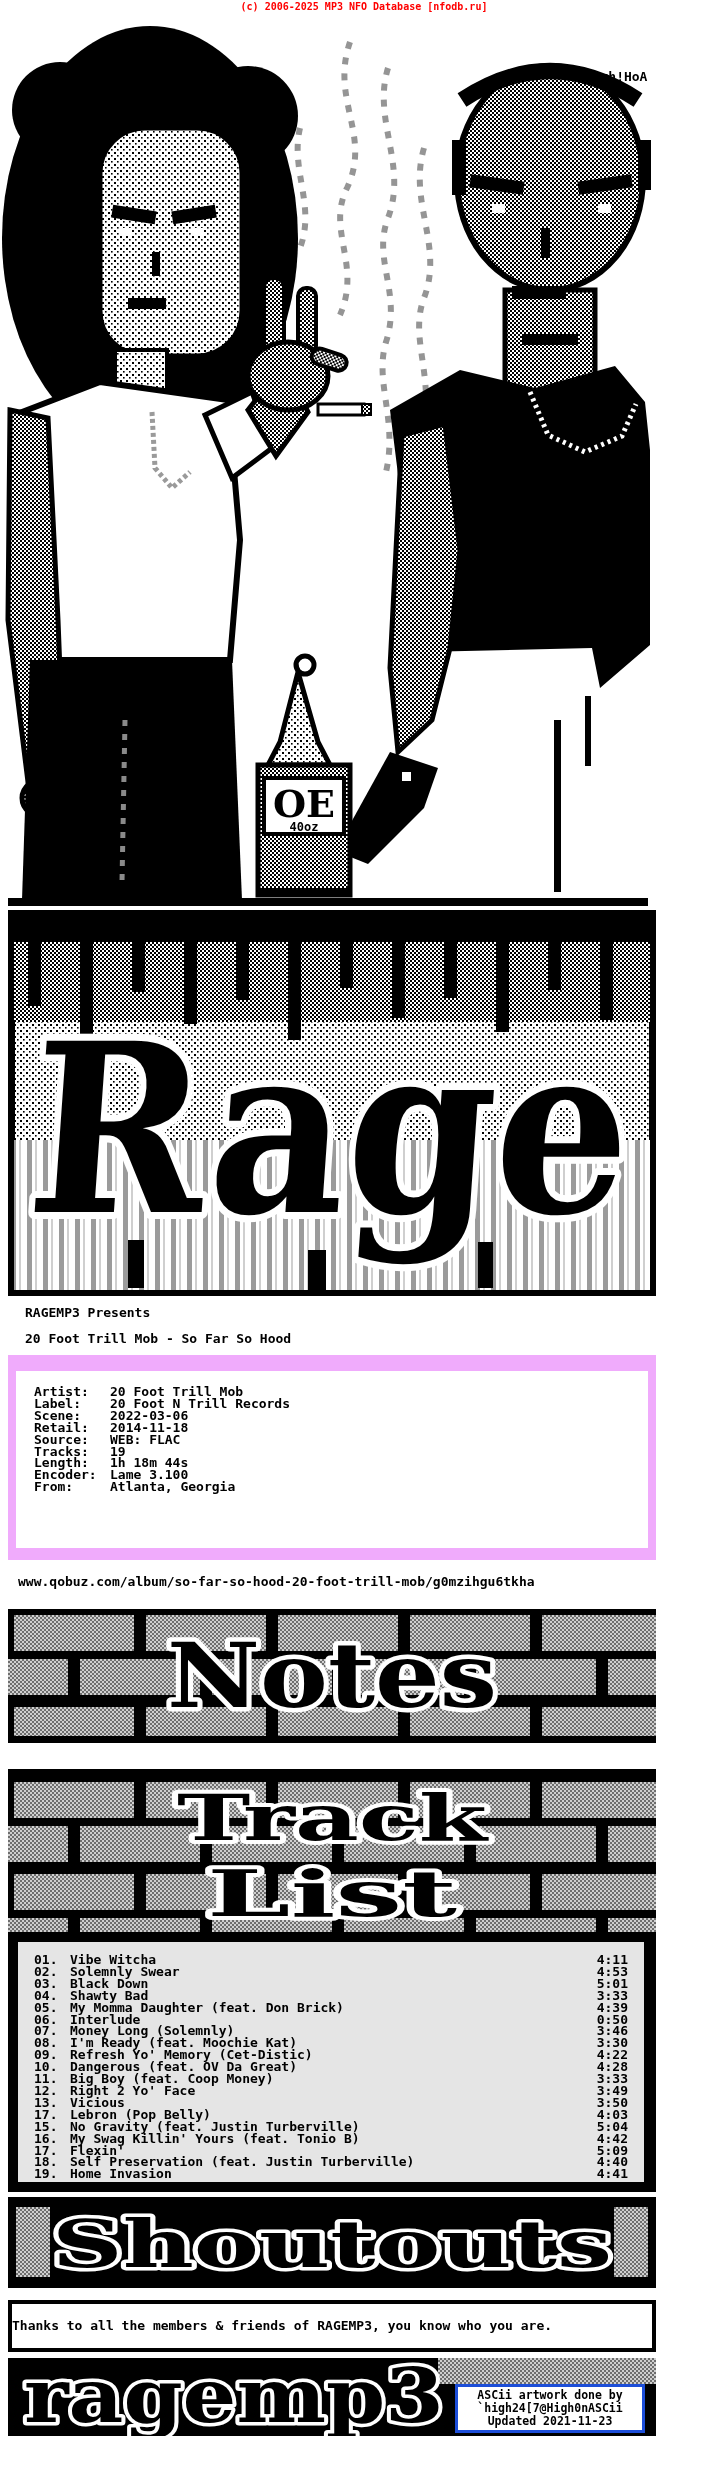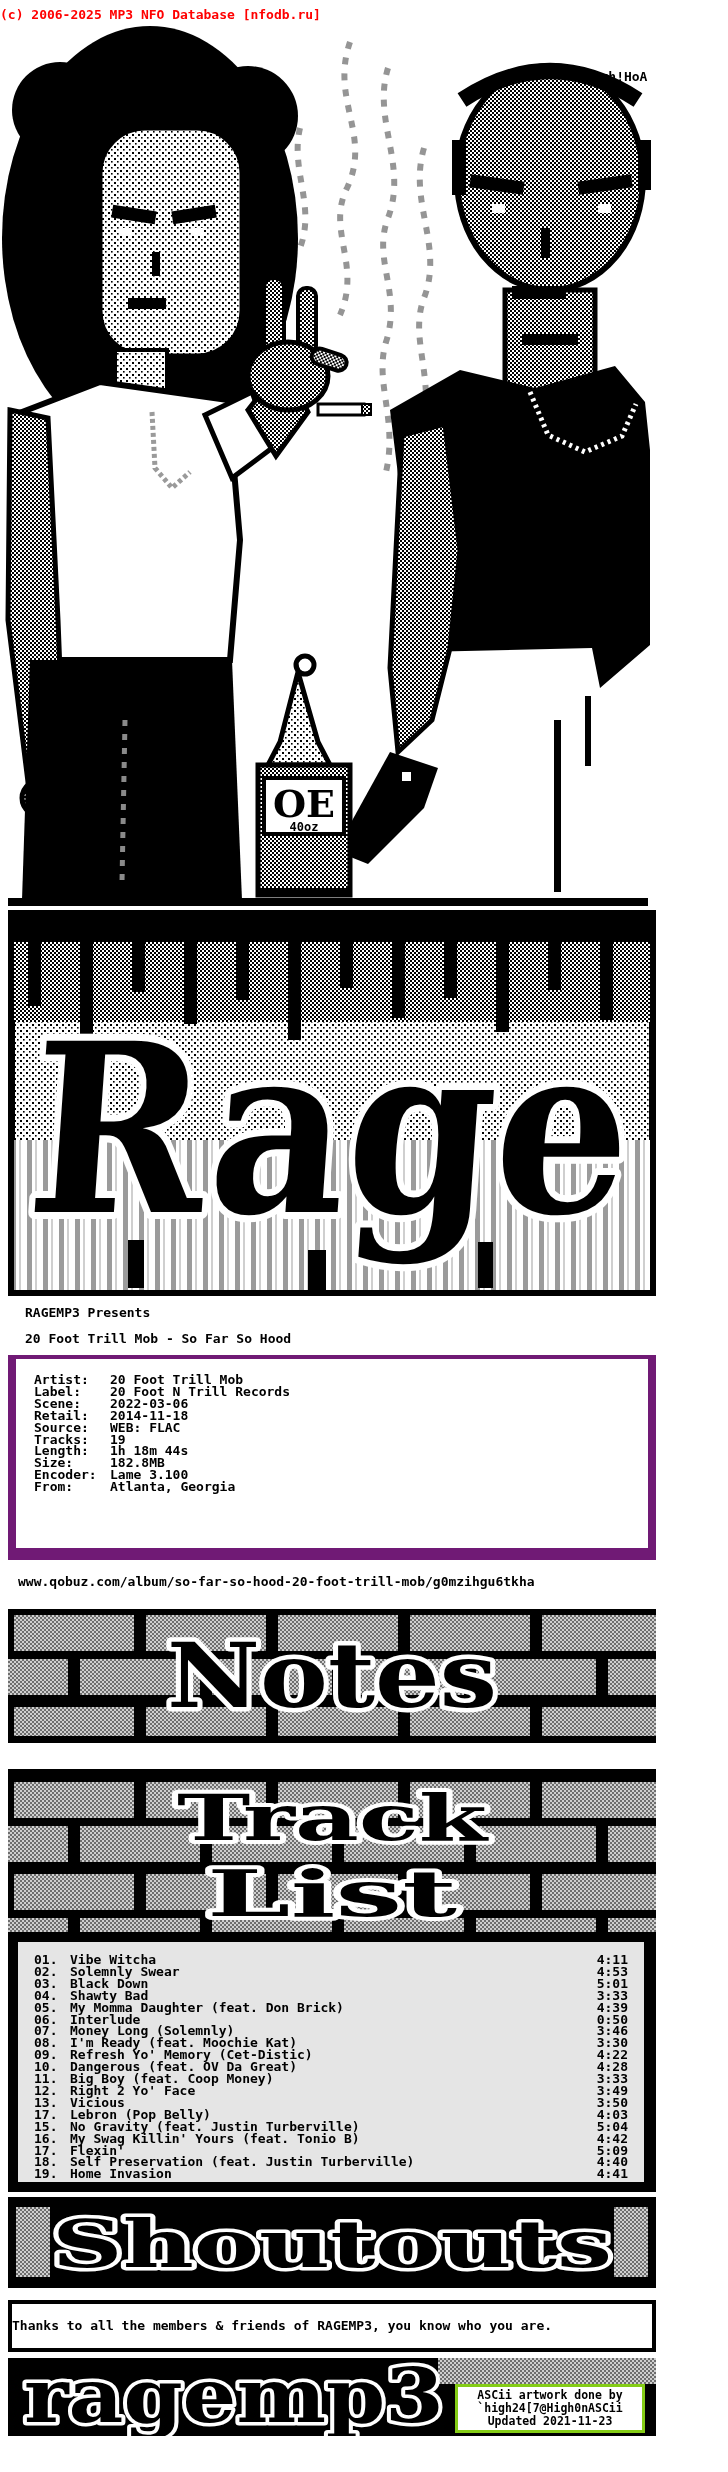--- a/index.html
+++ b/index.html
@@ -1,40 +1,40 @@
 <!DOCTYPE html>
 <html><head>
 <meta charset="utf-8">
 <style>
   html,body{margin:0;padding:0;background:#fff;}
   body{width:728px;height:2472px;overflow:hidden;
        font-family:"DejaVu Sans Mono",monospace;font-weight:bold;color:#000;}
   .page{position:relative;width:728px;height:2472px;background:#fff;}
   .abs{position:absolute;left:0;width:728px;}
   .col{position:absolute;left:8px;width:648px;box-sizing:border-box;}
-  .copyright{top:7px;font-size:13px;letter-spacing:0px;}
+  .copyright{top:1px;text-align:center;font-size:10px;letter-spacing:0px;}
   .signature{position:absolute;left:577px;top:69px;font-size:13px;}
   .presents{top:1305px;left:25px;position:absolute;font-size:13px;}
   .titleline{top:1331px;left:25px;position:absolute;font-size:13px;}
-  .infobox{top:1355px;height:205px;background:#701a75;padding:4px 8px 12px 8px;}
+  .infobox{top:1355px;height:205px;background:#f0abfc;padding:16px 8px 12px 8px;}
   .infoinner{background:#fff;width:100%;height:100%;box-sizing:border-box;padding:15px 0 0 18px;}
   .irow{white-space:pre;font-size:13px;line-height:11.9px;}
   .ilabel{display:inline-block;width:76px;}
   .url{top:1574px;left:18px;position:absolute;font-size:13px;text-align:right;}
   .whitestrip{top:1736px;height:40px;background:#fff;border-top:7px solid #000;border-bottom:7px solid #000;}
   .trackbox{top:1932px;height:260px;background:#000;padding:10px 12px 10px 10px;}
   .trackinner{background:#e5e5e5;width:100%;height:100%;box-sizing:border-box;padding:12px 16px 0 16px;}
   .trow{display:flex;font-size:13px;line-height:11.9px;white-space:pre;}
   .tnum{width:36px;}
   .ttitle{flex:1;}
   .ttime{text-align:right;width:46px;}
   .thanks{top:2300px;height:52px;background:#fff;border:4px solid #000;
           font-size:13px;line-height:43px;}
   .credits{position:absolute;left:455px;top:2384px;width:190px;background:#fff;
-           border:3px solid #84cc16;font-size:11.5px;line-height:13px;text-align:center;
+           border:3px solid #1d4ed8;font-size:11.5px;line-height:13px;text-align:center;
            padding:2px 2px;box-sizing:border-box;}
   svg{display:block;}
   .svgabs{position:absolute;left:8px;}
   .artsvg{position:absolute;left:0px;top:20px;}
 </style>
 </head>
 <body>
 
 <div class="page">
 
@@ -187,21 +187,20 @@
         <div class="irow"><span class="ilabel">Scene:</span><span class="ival">2022-03-06</span></div>
 
         <div class="irow"><span class="ilabel">Retail:</span><span class="ival">2014-11-18</span></div>
 
         <div class="irow"><span class="ilabel">Source:</span><span class="ival">WEB: FLAC</span></div>
 
         <div class="irow"><span class="ilabel">Tracks:</span><span class="ival">19</span></div>
 
         <div class="irow"><span class="ilabel">Length:</span><span class="ival">1h 18m 44s</span></div>
 
-        <div class="irow"><span class="ilabel">Size:</span><span class="ival">182.8MB</span></div>
 
 
         <div class="irow"><span class="ilabel">Encoder:</span><span class="ival">Lame 3.100</span></div>
 
         <div class="irow"><span class="ilabel">From:</span><span class="ival">Atlanta, Georgia</span></div>
       </div>
   </div>
 
   <div class="url">www.qobuz.com/album/so-far-so-hood-20-foot-trill-mob/g0mzihgu6tkha</div>
 

